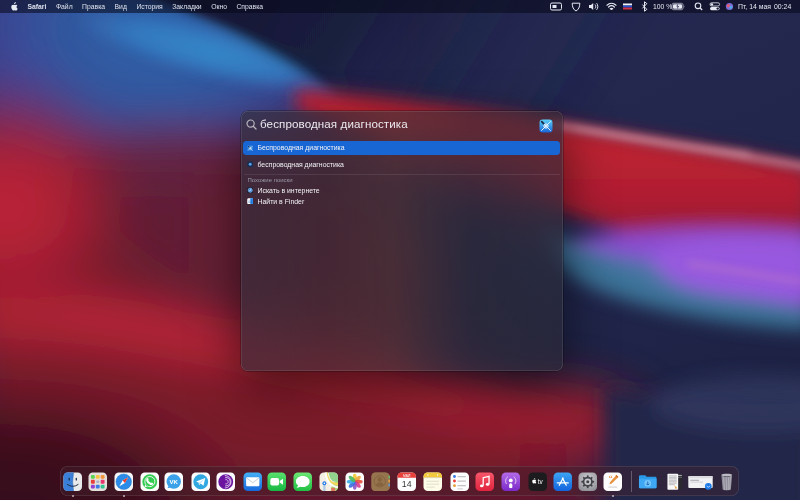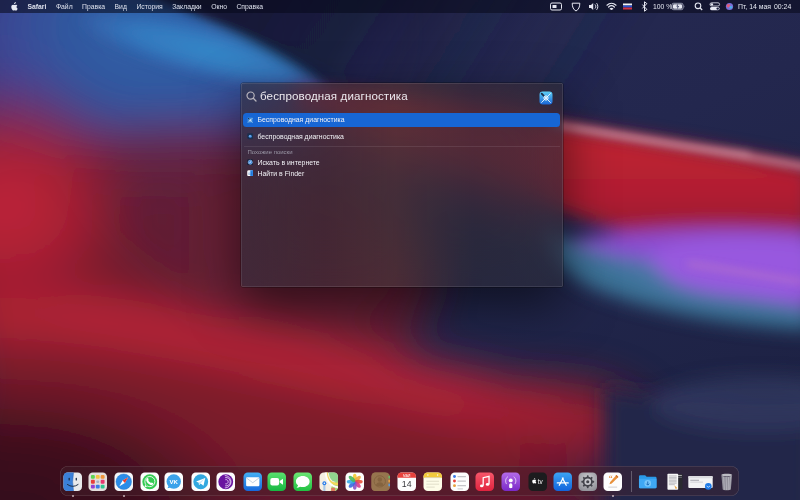--- a/index.html
+++ b/index.html
@@ -15,22 +15,22 @@
   color:#dde0ec; font-size:6.8px;
 }
 #menubar .l { display:flex; align-items:center; }
 #menubar .apple { display:block; }
 #menubar .mi { margin-left:9.5px; }
 #menubar .mi.b { font-weight:bold; }
 #menubar .r { position:absolute; right:0; top:0; height:12.5px; display:flex; align-items:center; color:#e6e8f2; }
 
 
 #spot {
-  position:absolute; left:240.5px; top:83px; width:322px; height:204px;
-  border-radius:2px;
+  position:absolute; left:240.5px; top:111px; width:322px; height:260px;
+  border-radius:7px;
   background:rgba(44,42,52,0.50);
   backdrop-filter: blur(30px) saturate(80%);
   -webkit-backdrop-filter: blur(30px) saturate(80%);
   box-shadow: 0 18px 50px rgba(0,0,0,0.55), 0 0 0 0.5px rgba(255,255,255,0.22) inset, 0 0 0 0.5px rgba(0,0,0,0.5);
 }
 #searchrow { position:relative; height:30px; display:flex; align-items:flex-start; padding-top:6px; }
 #searchrow .mag { margin-left:5.5px; margin-top:1.5px; }
 #searchrow .q { margin-left:3px; font-size:11.6px; line-height:13px; color:#ece9ee; letter-spacing:0.1px; }
 #searchrow .appic { position:absolute; right:10px; top:7.5px; }
 #rows { position:relative; }

